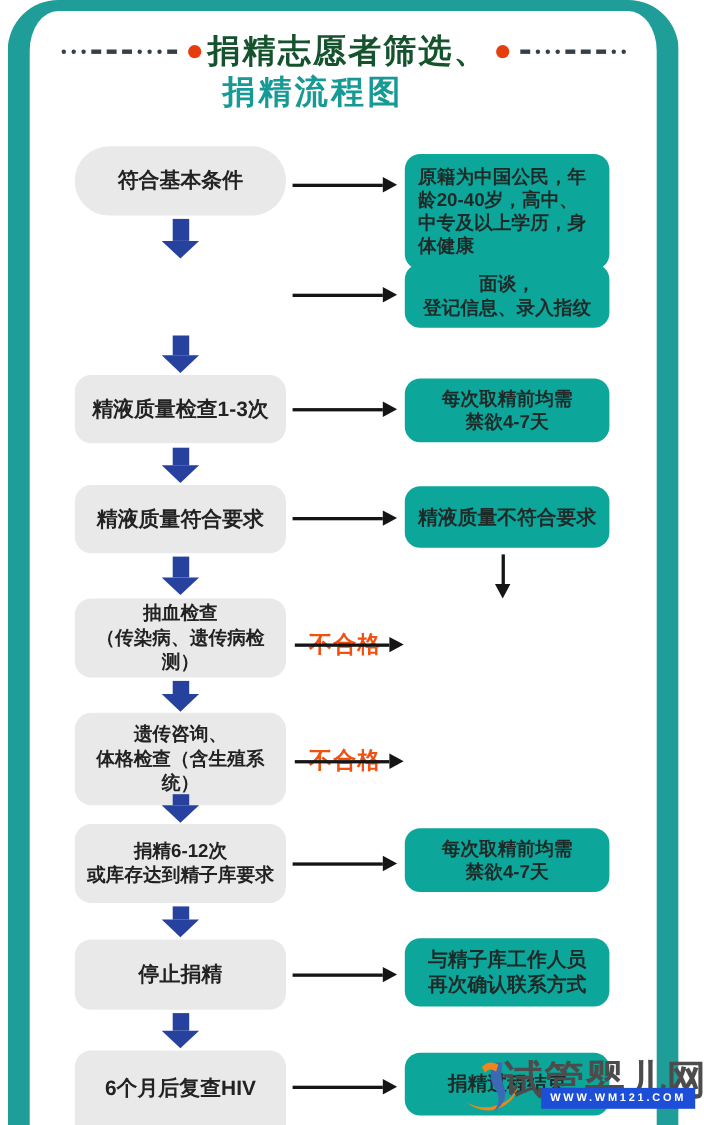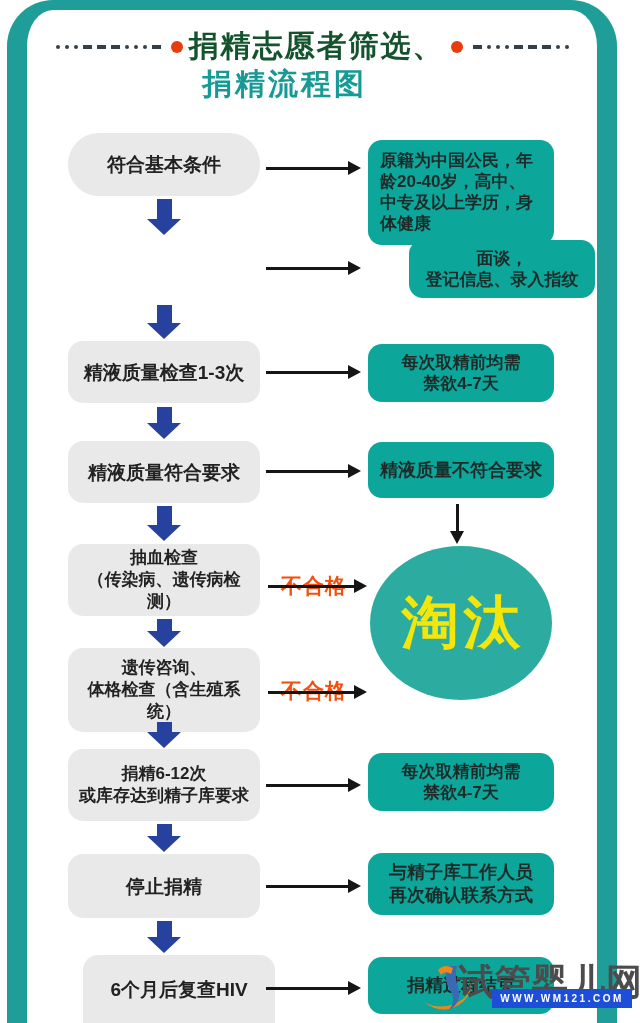--- a/index.html
+++ b/index.html
@@ -103,21 +103,21 @@
 
   <div class="gbox" style="top:133px;height:63px;border-radius:31px;">符合基本条件</div>
   <div class="harrow" style="left:266px;top:167px;width:82px;"></div>
   <div class="tbox flow" style="top:112px;height:105px;margin-top:28px;">原籍为中国公民，年龄20-40岁，高中、中专及以上学历，身体健康</div>
   <div class="varrow" style="top:199px;height:36px;">
       <span class="stem"></span>
       <span class="head"></span>
     </div>
 
   <div class="harrow" style="left:266px;top:267px;width:82px;"></div>
-  <div class="tbox" style="top:240px;height:58px;margin-left:41px;">面谈，
+  <div class="tbox" style="top:240px;height:58px;">面谈，
 登记信息、录入指纹</div>
   <div class="varrow" style="top:305px;height:34px;">
       <span class="stem"></span>
       <span class="head"></span>
     </div>
 
   <div class="gbox" style="top:341px;height:62px;">精液质量检查1-3次</div>
   <div class="harrow" style="left:266px;top:371px;width:82px;"></div>
   <div class="tbox" style="top:344px;height:58px;">每次取精前均需
 禁欲4-7天</div>
@@ -132,21 +132,20 @@
   <div class="varrow" style="top:506px;height:35px;">
       <span class="stem"></span>
       <span class="head"></span>
     </div>
   <div class="vline" style="left:456px;top:504px;height:28px;"></div>
 
   <div class="gbox small" style="top:544px;height:72px;">抽血检查
 （传染病、遗传病检测）</div>
   <div class="fail" style="left:268px;top:549px;">不合格</div>
   <div class="harrow" style="left:268px;top:585px;width:86px;"></div>
-  <div class="eliminate">淘汰</div>
   <div class="varrow" style="top:619px;height:28px;">
       <span class="stem"></span>
       <span class="head"></span>
     </div>
 
   <div class="gbox small" style="top:648px;height:84px;">遗传咨询、
 体格检查（含生殖系统）</div>
   <div class="fail" style="left:268px;top:654px;">不合格</div>
   <div class="harrow" style="left:268px;top:691px;width:86px;"></div>
   <div class="varrow" style="top:722px;height:26px;">
@@ -166,21 +165,21 @@
 
   <div class="gbox" style="top:854px;height:64px;">停止捐精</div>
   <div class="harrow" style="left:266px;top:885px;width:82px;"></div>
   <div class="tbox" style="top:853px;height:62px;font-size:18px;line-height:23px;">与精子库工作人员
 再次确认联系方式</div>
   <div class="varrow" style="top:921px;height:32px;">
       <span class="stem"></span>
       <span class="head"></span>
     </div>
 
-  <div class="gbox" style="top:955px;height:68px;border-radius:15px 15px 0 0;margin-left:15px;">6个月后复查HIV</div>
+  <div class="gbox" style="top:955px;height:68px;border-radius:15px 15px 0 0;">6个月后复查HIV</div>
   <div class="harrow" style="left:266px;top:987px;width:82px;"></div>
   <div class="tbox" style="top:957px;height:57px;font-size:18px;">捐精过程结束</div>
 
   <div class="wm">
     <svg class="wm-logo" viewBox="0 0 60 56">
       <path d="M4 42 Q22 56 40 44 Q52 36 51 22 Q50 38 34 44 Q18 50 4 42 Z" fill="#f08519"></path>
       <path d="M28 6 Q23 20 30 30 Q37 40 29 50 Q43 42 38 27 Q34 17 37 6 Z" fill="#3a6ab4"></path>
       <path d="M18 10 Q25 3 33 8 L31 14 Q25 10 21 15 Z" fill="#f08519"></path>
     </svg>
     <span class="wm-name">试管婴儿网</span>

